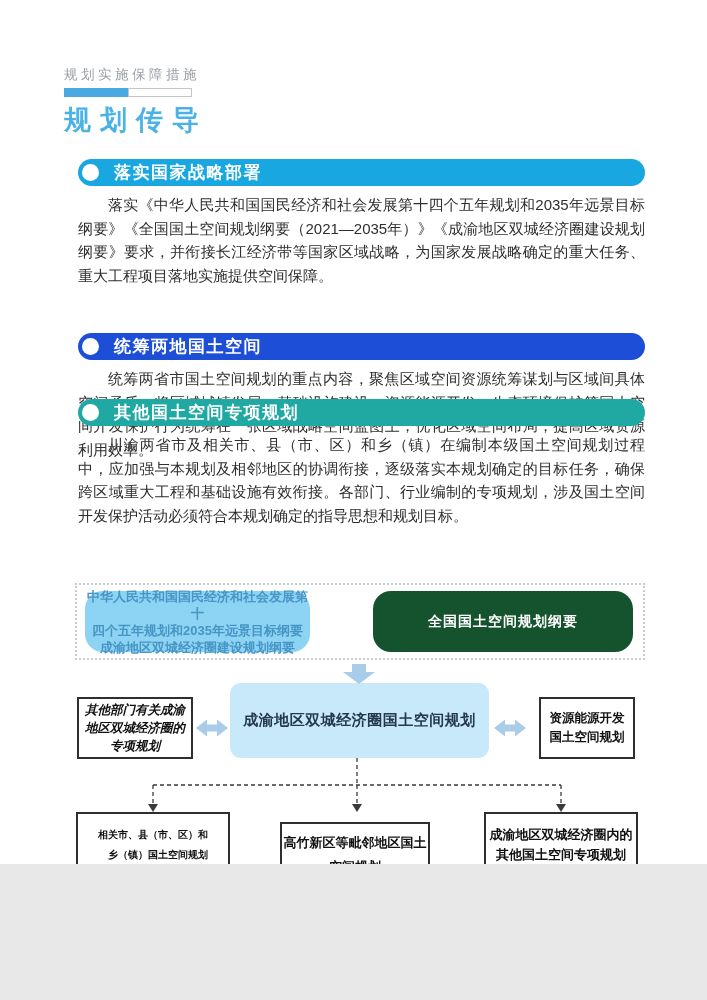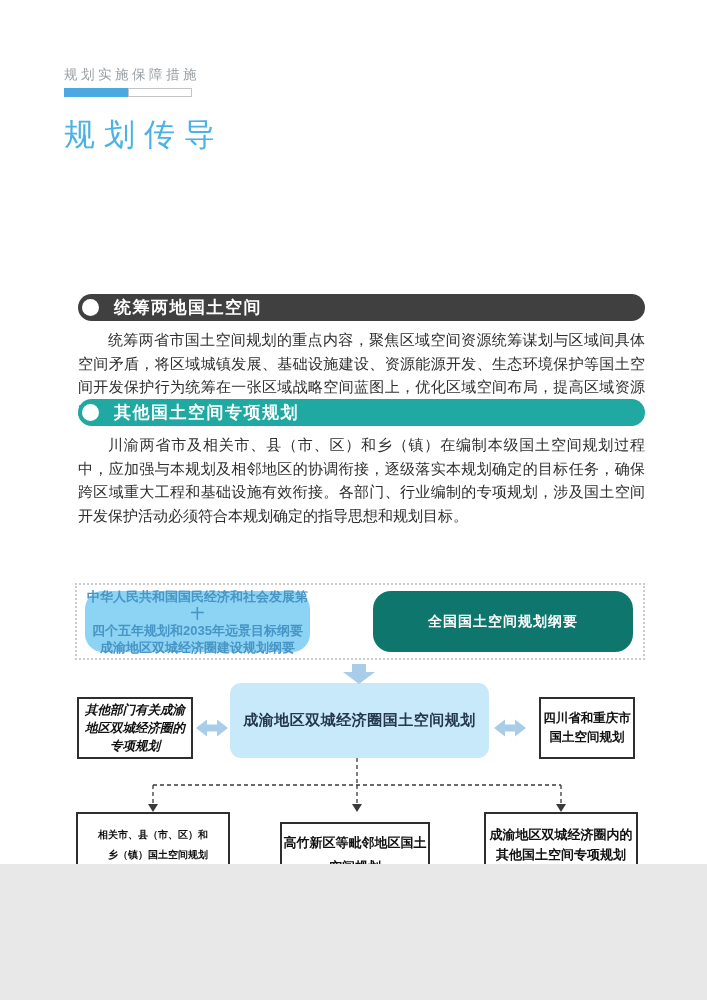--- a/index.html
+++ b/index.html
@@ -8,21 +8,21 @@
     background:#ffffff; overflow:hidden;
     font-family:"Liberation Sans","DejaVu Sans",sans-serif;
   }
 
   
   .doc-header { position:absolute; left:64px; top:66px; }
   .eyebrow { font-size:13.5px; letter-spacing:3.5px; color:#9aa0a5; }
   .progress { margin-top:4px; display:flex; width:128px; height:9px; }
   .progress-fill { width:64px; background:#4aa9e0; }
   .progress-rest { width:64px; background:#fff; border:1px solid #c2c6c9; box-sizing:border-box; }
-  .doc-title { margin-top:17px; font-size:31px; letter-spacing:9px; color:#4ab2e5; }
+  .doc-title { margin-top:5px; font-size:27px; letter-spacing:9px; color:#4ab2e5;font-weight:bold; }
 
   
   .section { position:absolute; left:78px; width:567px; }
   .section-bar {
     height:27px; border-radius:14px; display:flex; align-items:center; color:#fff;
   }
   .bullet { width:17px; height:17px; border-radius:50%; background:#ffffff; margin-left:4px; flex:0 0 auto; }
   .section-heading { font-size:17px; font-weight:bold; margin-left:15px; letter-spacing:1.5px; }
   .section-body {
     margin-top:7px; font-size:15px; line-height:23.6px; color:#2e2e2e;
@@ -68,23 +68,30 @@
 
   <div class="doc-header">
     <div class="eyebrow">规划实施保障措施</div>
     <div class="progress">
       <div class="progress-fill"></div>
       <div class="progress-rest"></div>
     </div>
     <div class="doc-title" style="color: rgb(74, 178, 229);">规划传导</div>
   </div>
 
+  <div class="section" style="top:159px">
+    <div class="section-bar" style="background-color: rgb(24, 167, 225);">
+      <span class="bullet"></span>
+      <span class="section-heading">落实国家战略部署</span>
+    </div>
+    <div class="section-body">落实《中华人民共和国国民经济和社会发展第十四个五年规划和2035年远景目标纲要》《全国国土空间规划纲要（2021—2035年）》《成渝地区双城经济圈建设规划纲要》要求，并衔接长江经济带等国家区域战略，为国家发展战略确定的重大任务、重大工程项目落地实施提供空间保障。</div>
+  </div>
 
   <div class="section" style="top:294px">
-    <div class="section-bar" style="background-color: #404040;">
+    <div class="section-bar" style="background-color: #1d4ed8; margin-top: 39px;">
       <span class="bullet"></span>
       <span class="section-heading">统筹两地国土空间</span>
     </div>
     <div class="section-body">统筹两省市国土空间规划的重点内容，聚焦区域空间资源统筹谋划与区域间具体空间矛盾，将区域城镇发展、基础设施建设、资源能源开发、生态环境保护等国土空间开发保护行为统筹在一张区域战略空间蓝图上，优化区域空间布局，提高区域资源利用效率。</div>
   </div>
 
   <div class="section" style="top:399px">
     <div class="section-bar" style="background-color: rgb(31, 169, 162);">
       <span class="bullet"></span>
       <span class="section-heading">其他国土空间专项规划</span>
@@ -93,29 +100,29 @@
   </div>
 
   <div class="diagram">
 
     <div class="dotted-frame"></div>
 
     <div class="box-blue tl-box" style="background-color: rgb(141, 211, 244);">中华人民共和国国民经济和社会发展第十
 四个五年规划和2035年远景目标纲要
 成渝地区双城经济圈建设规划纲要</div>
 
-    <div class="box-blue tr-box" style="background-color: #0f766e;">全国国土空间规划纲要</div>
+    <div class="box-blue tr-box" style="background-color: #14532d;">全国国土空间规划纲要</div>
 
     <div class="box-blue center-box" style="background-color: rgb(200, 233, 249);">成渝地区双城经济圈国土空间规划</div>
 
     <div class="box-white left-box">其他部门有关成渝
 地区双城经济圈的
 专项规划</div>
 
-    <div class="box-white right-box">四川省和重庆市
+    <div class="box-white right-box">资源能源开发
 国土空间规划</div>
 
     <div class="box-white bottom-box1">相关市、县（市、区）和
 乡（镇）国土空间规划</div>
 
     <div class="box-white bottom-box2">高竹新区等毗邻地区国土
 空间规划</div>
 
     <div class="box-white bottom-box3">成渝地区双城经济圈内的
 其他国土空间专项规划</div>

